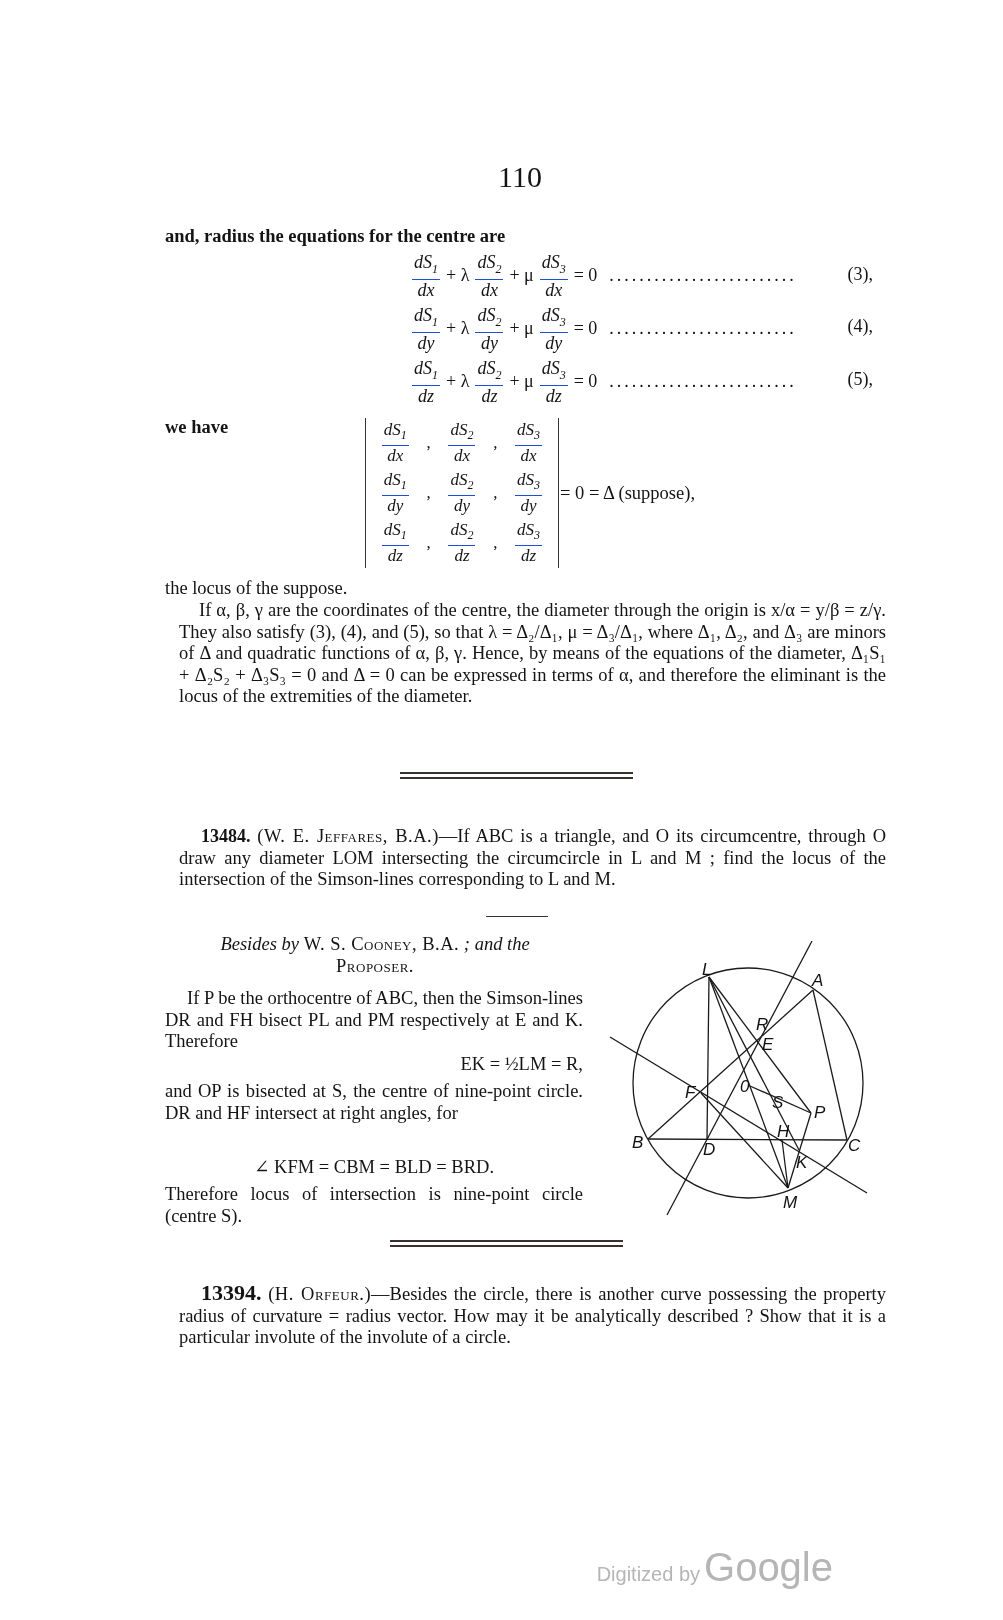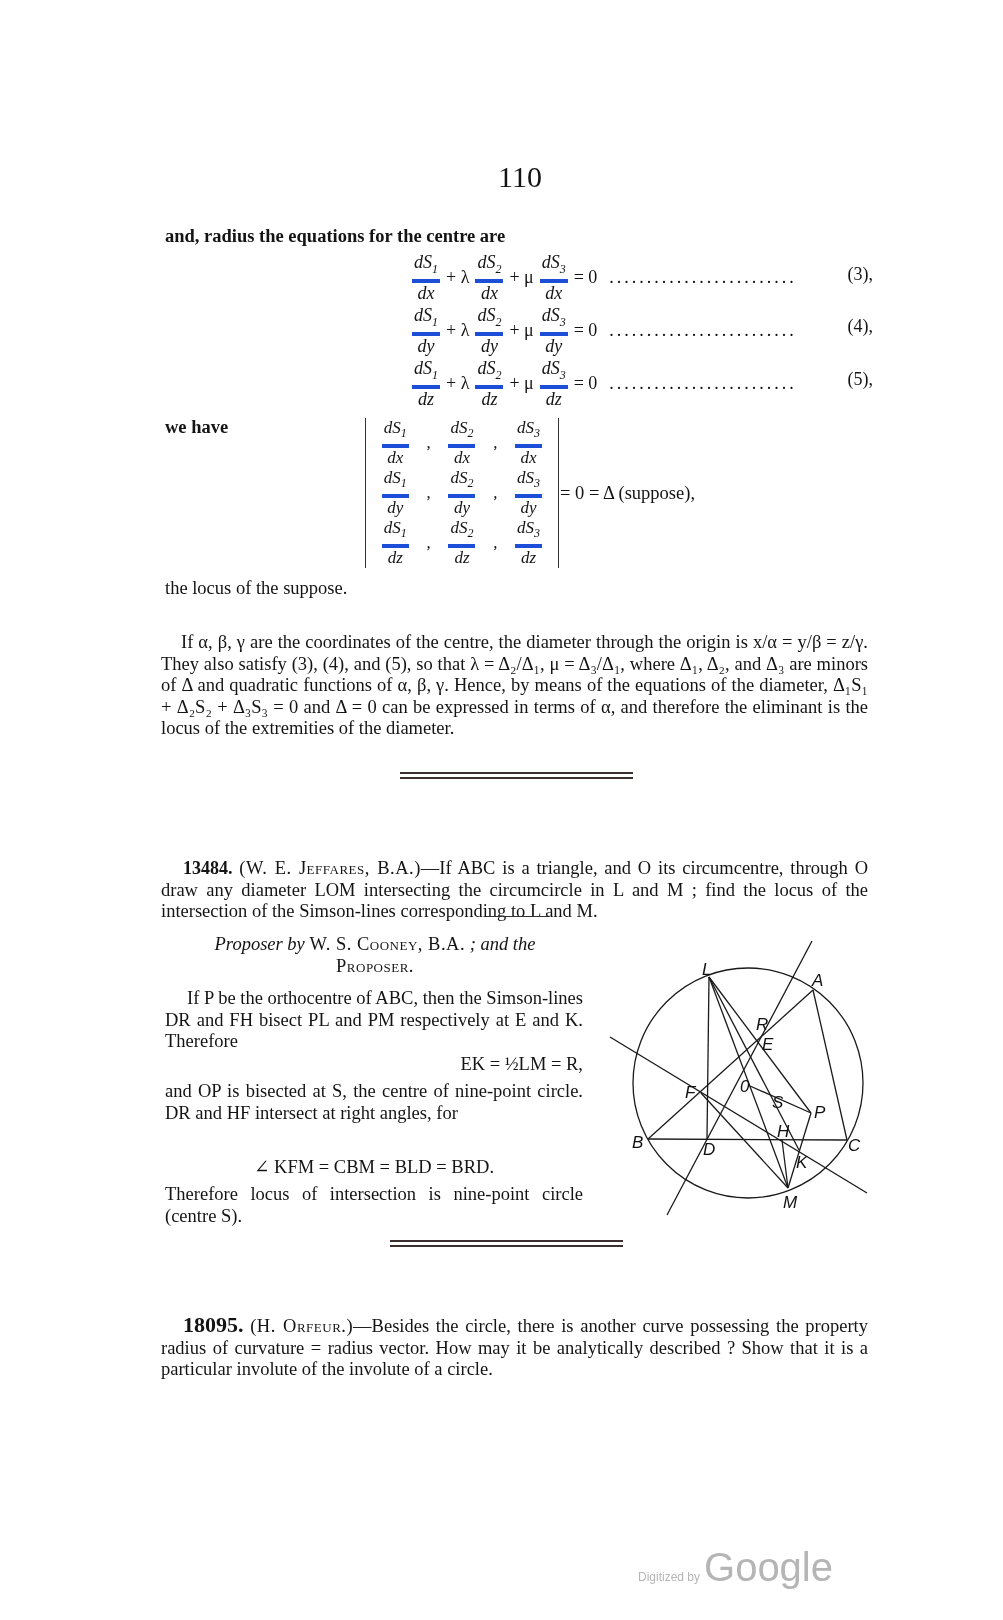--- a/index.html
+++ b/index.html
@@ -2,38 +2,38 @@
 <html><head>
 <meta charset="utf-8">
 <style>
   html, body { margin: 0; padding: 0; background: #ffffff; }
   body { width: 1003px; height: 1620px; position: relative; overflow: hidden;
          font-family: "Liberation Serif", "DejaVu Serif", serif; color: #141414; }
   .abs { position: absolute; }
   .pagenum { left: 0; width: 1040px; top: 160px; text-align: center; font-size: 30px; }
   .txt { font-size: 18.5px; line-height: 21.5px; }
   .b { font-weight: bold; }
-  .para { left: 161px; width: 707px; text-align: justify; margin-top: 32px; }
+  .para { left: 179px; width: 707px; text-align: justify; }
   .sc { font-variant: small-caps; letter-spacing: 0.5px; }
   .it { font-style: italic; }
   .frac { display: inline-block; vertical-align: middle; text-align: center; font-style: italic; line-height: 20px; margin: 0 2px; }
-  .frac .num { display: block; border-bottom: 4px solid #1d4ed8; padding: 0 2px; }
+  .frac .num { display: block; border-bottom: 1px solid #1d4ed8; padding: 0 2px; }
   .frac .den { display: block; padding: 0 2px; }
   .eqrow { position: absolute; left: 410px; font-size: 18px; display: flex; align-items: center; white-space: nowrap; }
   .eqrow .op { margin: 0 4px; }
   .eqrow .dots { letter-spacing: 3px; margin-left: 8px; }
   .eqno { position: absolute; right: 130px; font-size: 18px; }
   .det { position: absolute; left: 365px; top: 418px; width: 180px; height: 150px;
          border-left: 1px solid #333; border-right: 1px solid #333; padding: 0 6px; }
   .detrow { display: flex; justify-content: space-around; height: 50px; align-items: center; font-size: 17px; }
   .rule2 { position: absolute; border-top: 2px solid #3a3030; border-bottom: 2px solid #3a3030; height: 3px; }
   .shortrule { position: absolute; border-top: 1.5px solid #333; }
   .center { text-align: center; }
   .wm { right: 170px; top: 1545px; color: #b5b5b5; display: flex; align-items: baseline; }
-  .wm .small { font-family: "Liberation Sans", "DejaVu Sans", sans-serif; font-size: 12px; margin-right: 4px; }
+  .wm .small { font-family: "Liberation Sans", "DejaVu Sans", sans-serif; font-size: 20px; margin-right: 4px; }
   .wm .big { font-family: Liberation Sans, sans-serif; font-size: 40px; }
   sub { font-size: 12px; }
   svg text { font-family: "Liberation Sans", "DejaVu Sans", sans-serif; font-style: italic; font-size: 17px; fill: #111; }
 </style>
 </head>
 <body>
 
 <div class="abs pagenum">110</div>
 
 <div class="abs txt b" style="left:165px; top:226px;">and, radius the equations for the centre are</div>
@@ -151,21 +151,21 @@
 
 <div class="rule2" style="left:400px; width:233px; top:772px;"></div>
 
 <div class="abs txt para" style="top:826px; text-indent:22px;">
   <span class="b" style="font-size:18px;">13484.</span>
   <span class="sc">(W. E. Jeffares, B.A.)</span><span>—If ABC is a triangle, and O its circumcentre, through O draw any diameter LOM intersecting the circumcircle in L and M ; find the locus of the intersection of the Simson-lines corresponding to L and M.</span>
 </div>
 <div class="shortrule" style="left:486px; width:62px; top:916px;"></div>
 
 <div class="abs txt center" style="left:165px; width:420px; top:934px;">
-  <span class="it">Proposer by</span>
+  <span class="it">Besides by</span>
   <span class="sc">W. S. Cooney, B.A.</span>
   <span class="it">; and the</span><br>
   <span class="sc">Proposer.</span>
 </div>
 
 <div class="abs txt" style="left:165px; width:418px; top:988px; text-align:justify; text-indent:22px;">If P be the orthocentre of ABC, then the Simson-lines DR and FH bisect PL and PM respectively at E and K.  Therefore</div>
 <div class="abs txt center" style="left:165px; width:418px; top:1054px;text-align:right;">EK = ½LM = R,</div>
 <div class="abs txt" style="left:165px; width:418px; top:1081px; text-align:justify;">and OP is bisected at S, the centre of nine-point circle.  DR and HF intersect at right angles, for</div>
 <div class="abs txt center" style="left:165px; width:418px; top:1157px;">∠ KFM = CBM = BLD = BRD.</div>
 <div class="abs txt" style="left:165px; width:418px; top:1184px; text-align:justify;">Therefore locus of intersection is nine-point circle (centre S).</div>
@@ -209,20 +209,20 @@
   <text x="703" y="1155">D</text>
   <text x="777" y="1137">H</text>
   <text x="848" y="1151">C</text>
   <text x="796" y="1168">K</text>
   <text x="783" y="1208">M</text>
 </svg>
 
 <div class="rule2" style="left:390px; width:233px; top:1240px;"></div>
 
 <div class="abs txt para" style="top:1282px; text-indent:22px;">
-  <span class="b" style="font-size:22px;">18095.</span>
+  <span class="b" style="font-size:22px;">13394.</span>
   <span class="sc">(H. Orfeur.)</span><span>—Besides the circle, there is another curve possessing the property radius of curvature = radius vector.  How may it be analytically described ?  Show that it is a particular involute of the involute of a circle.</span>
 </div>
 
 <div class="abs wm">
   <span class="small">Digitized by</span>
   <span class="big">Google</span>
 </div>
 
 </body></html>

